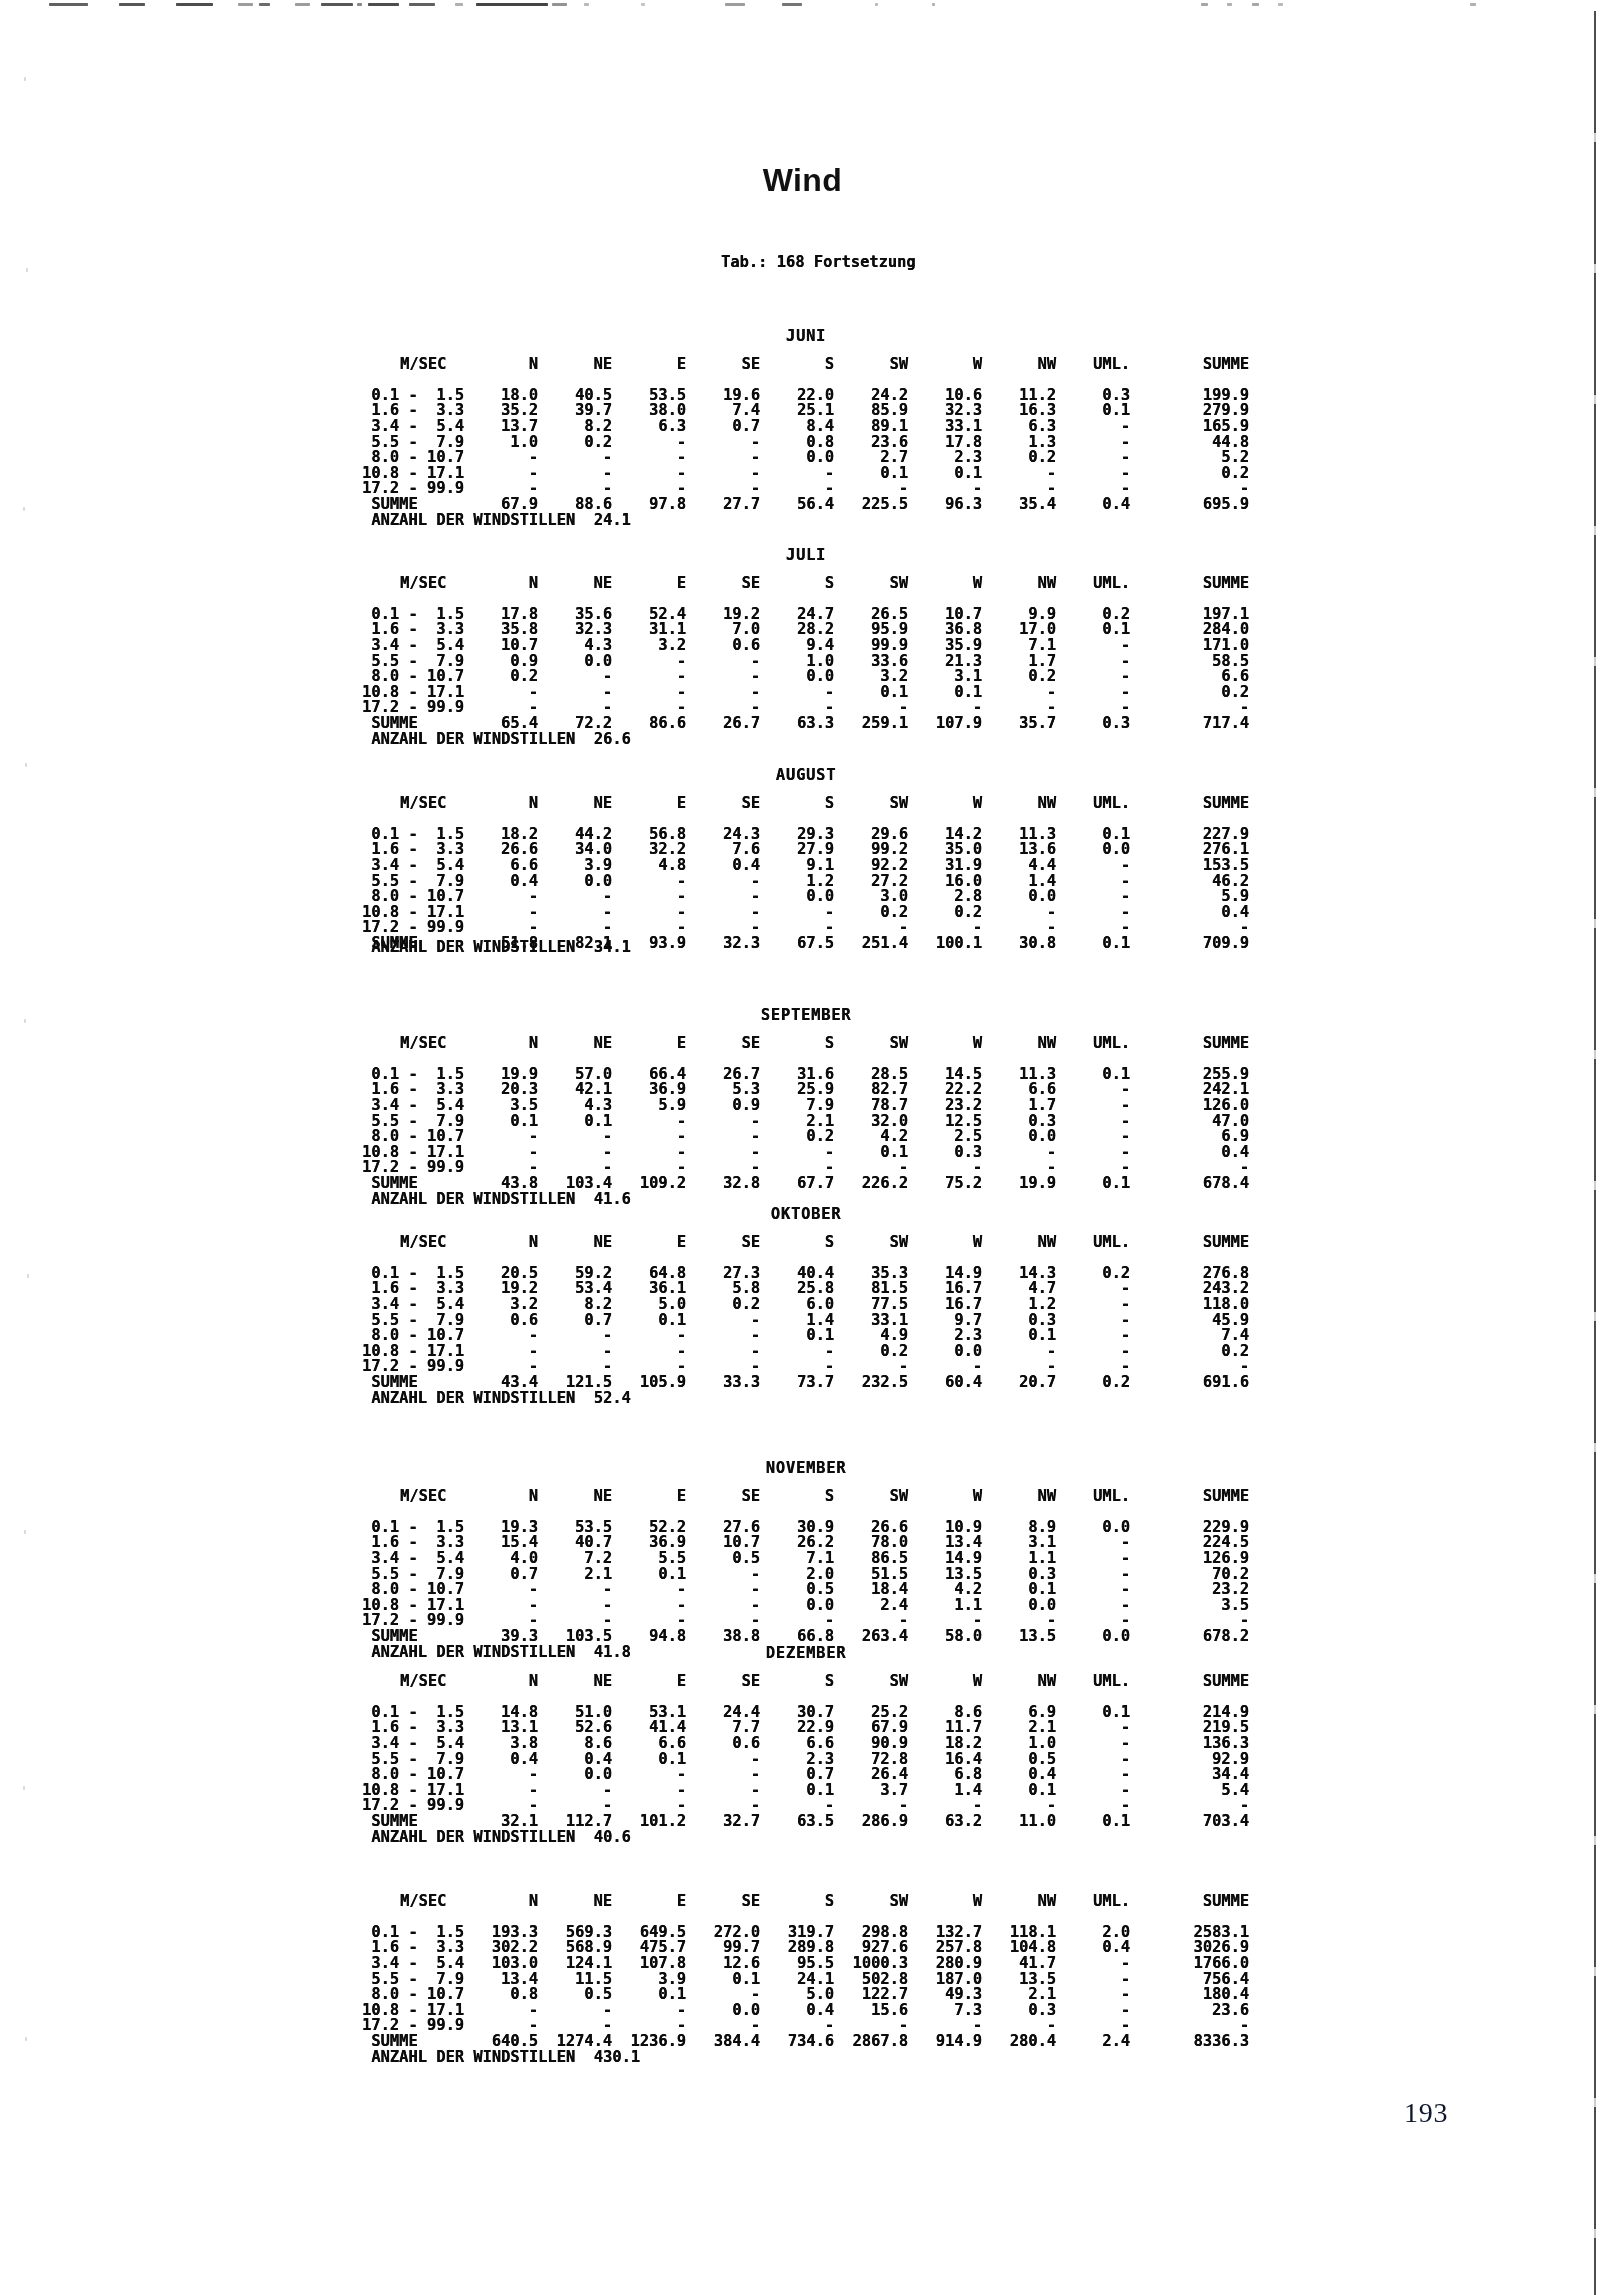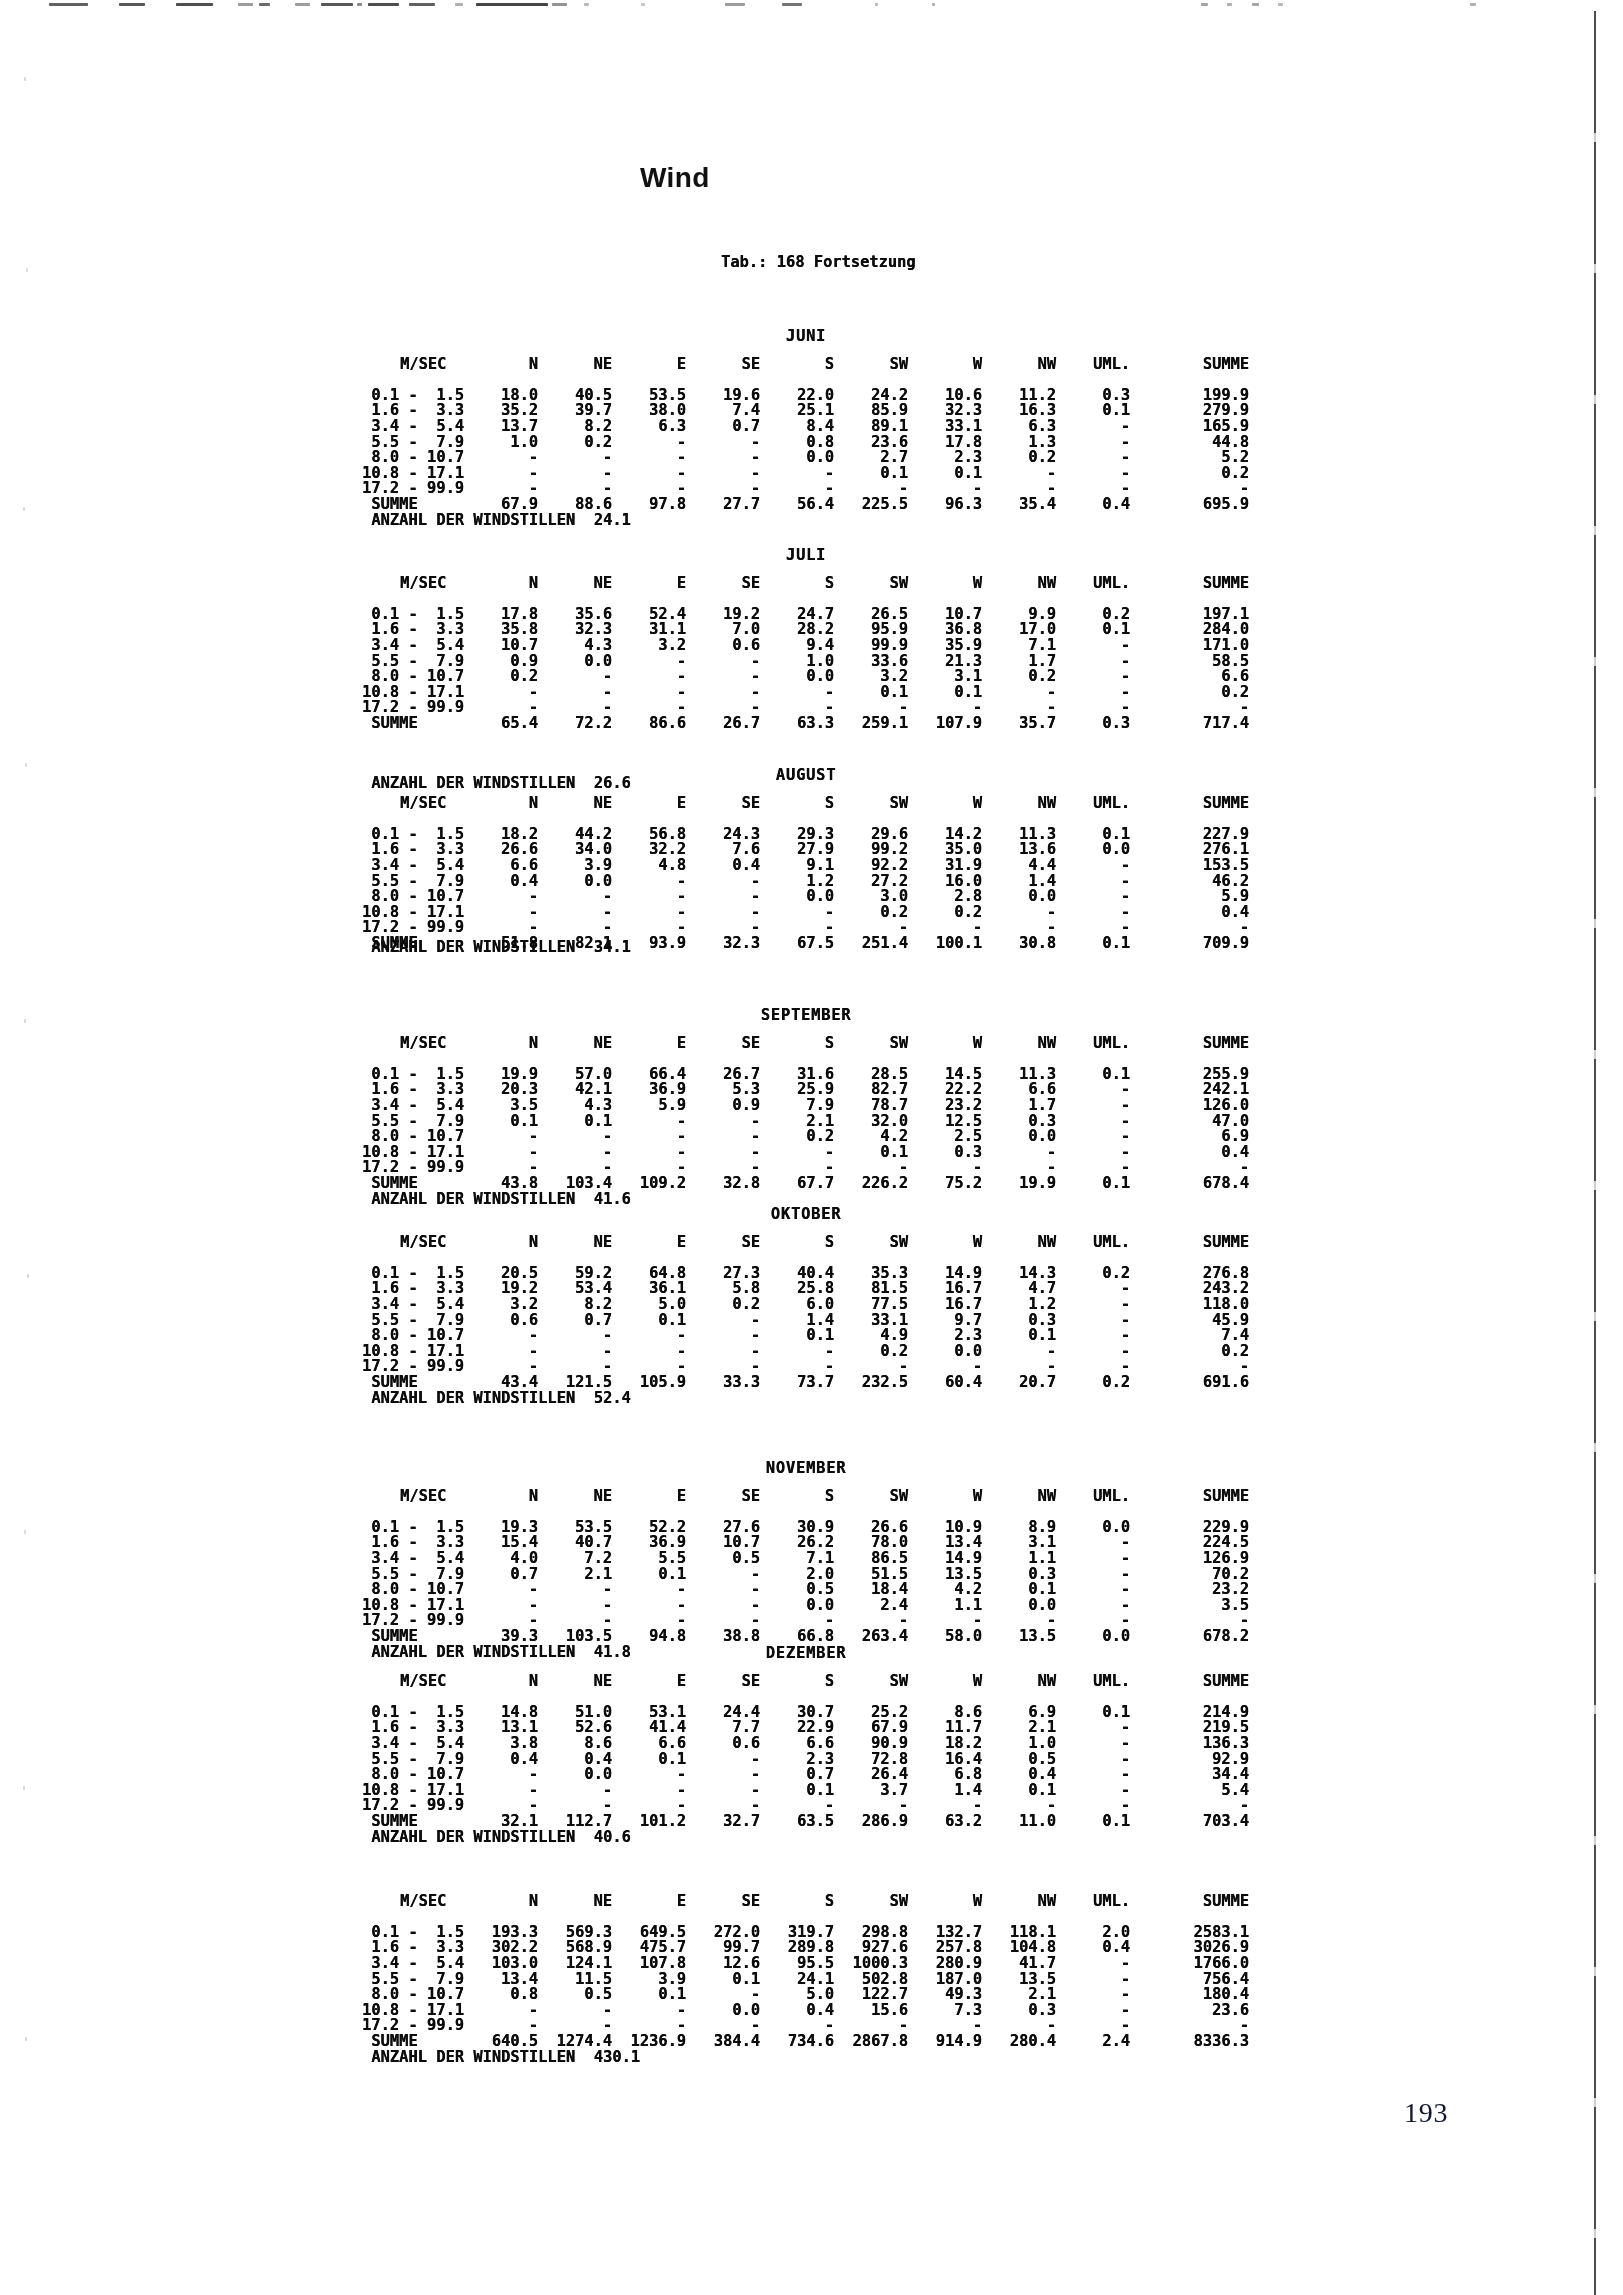--- a/index.html
+++ b/index.html
@@ -8,22 +8,23 @@
     width:1623px;height:2295px;
     background:#ffffff;
     overflow:hidden;
     font-family:"DejaVu Sans Mono", monospace;
     font-weight:bold;
     font-size:15.4px;
     color:#0c0c0c;
   }
   .wind-title{
     position:absolute;top:162px;left:640px;width:325px;
+    text-align:center;
     font-family:"Liberation Sans", sans-serif;
-    font-size:28px;font-weight:bold;color:#111;
+    font-size:32px;font-weight:bold;color:#111;
     letter-spacing:0.4px;
   }
   .tab-caption{
     position:absolute;top:253px;left:721px;
     white-space:pre;
     text-shadow:0.3px 0 0 currentColor;
   }
   .block{
     position:absolute;left:362px;width:888px;height:205px;
     text-shadow:0.3px 0 0 currentColor;
@@ -339,21 +340,21 @@
           <div>72.2</div>
           <div>86.6</div>
           <div>26.7</div>
           <div>63.3</div>
           <div>259.1</div>
           <div>107.9</div>
           <div>35.7</div>
           <div>0.3</div>
           <div>717.4</div>
         </div>
-        <div class="anzahl" style="top: 186px; margin-top: 44px;"> ANZAHL DER WINDSTILLEN  26.6</div>
+        <div class="anzahl" style="top: 186px;"> ANZAHL DER WINDSTILLEN  26.6</div>
       </div>
       <div class="block" style="top: 766px;">
     <div class="mtitle">AUGUST</div>
   <div class="trow hdr" style="top: 30px;">
           <div class="lbl">M/SEC</div>
           <div>N</div>
           <div>NE</div>
           <div>E</div>
           <div>SE</div>
           <div>S</div>

